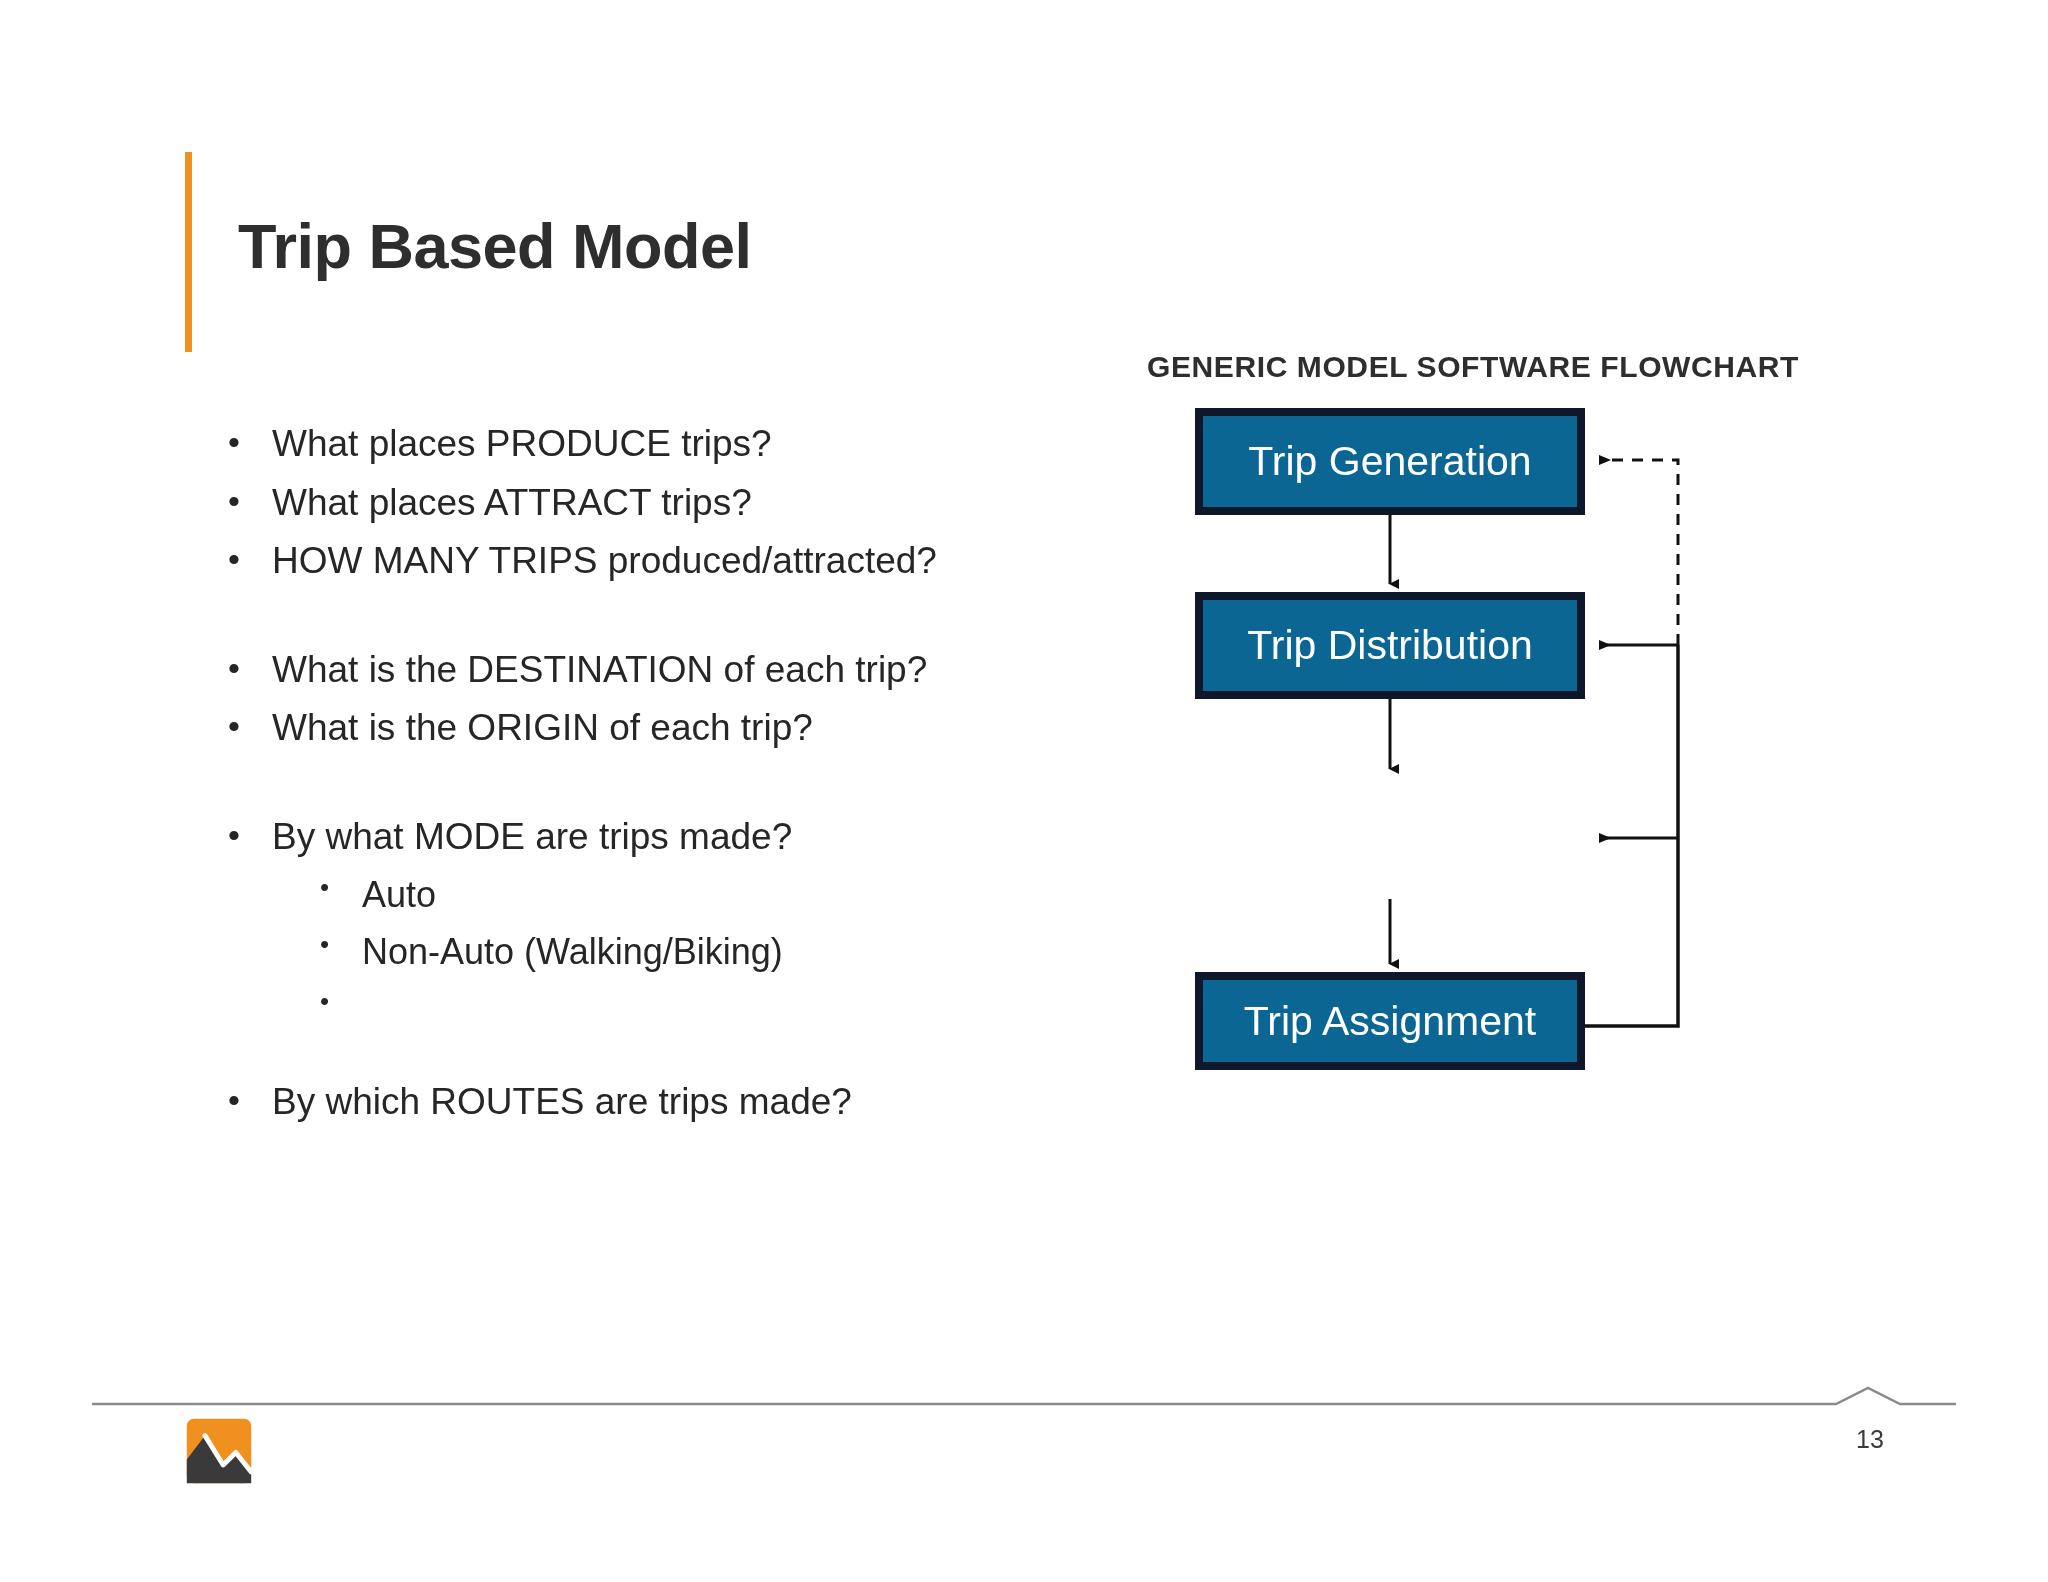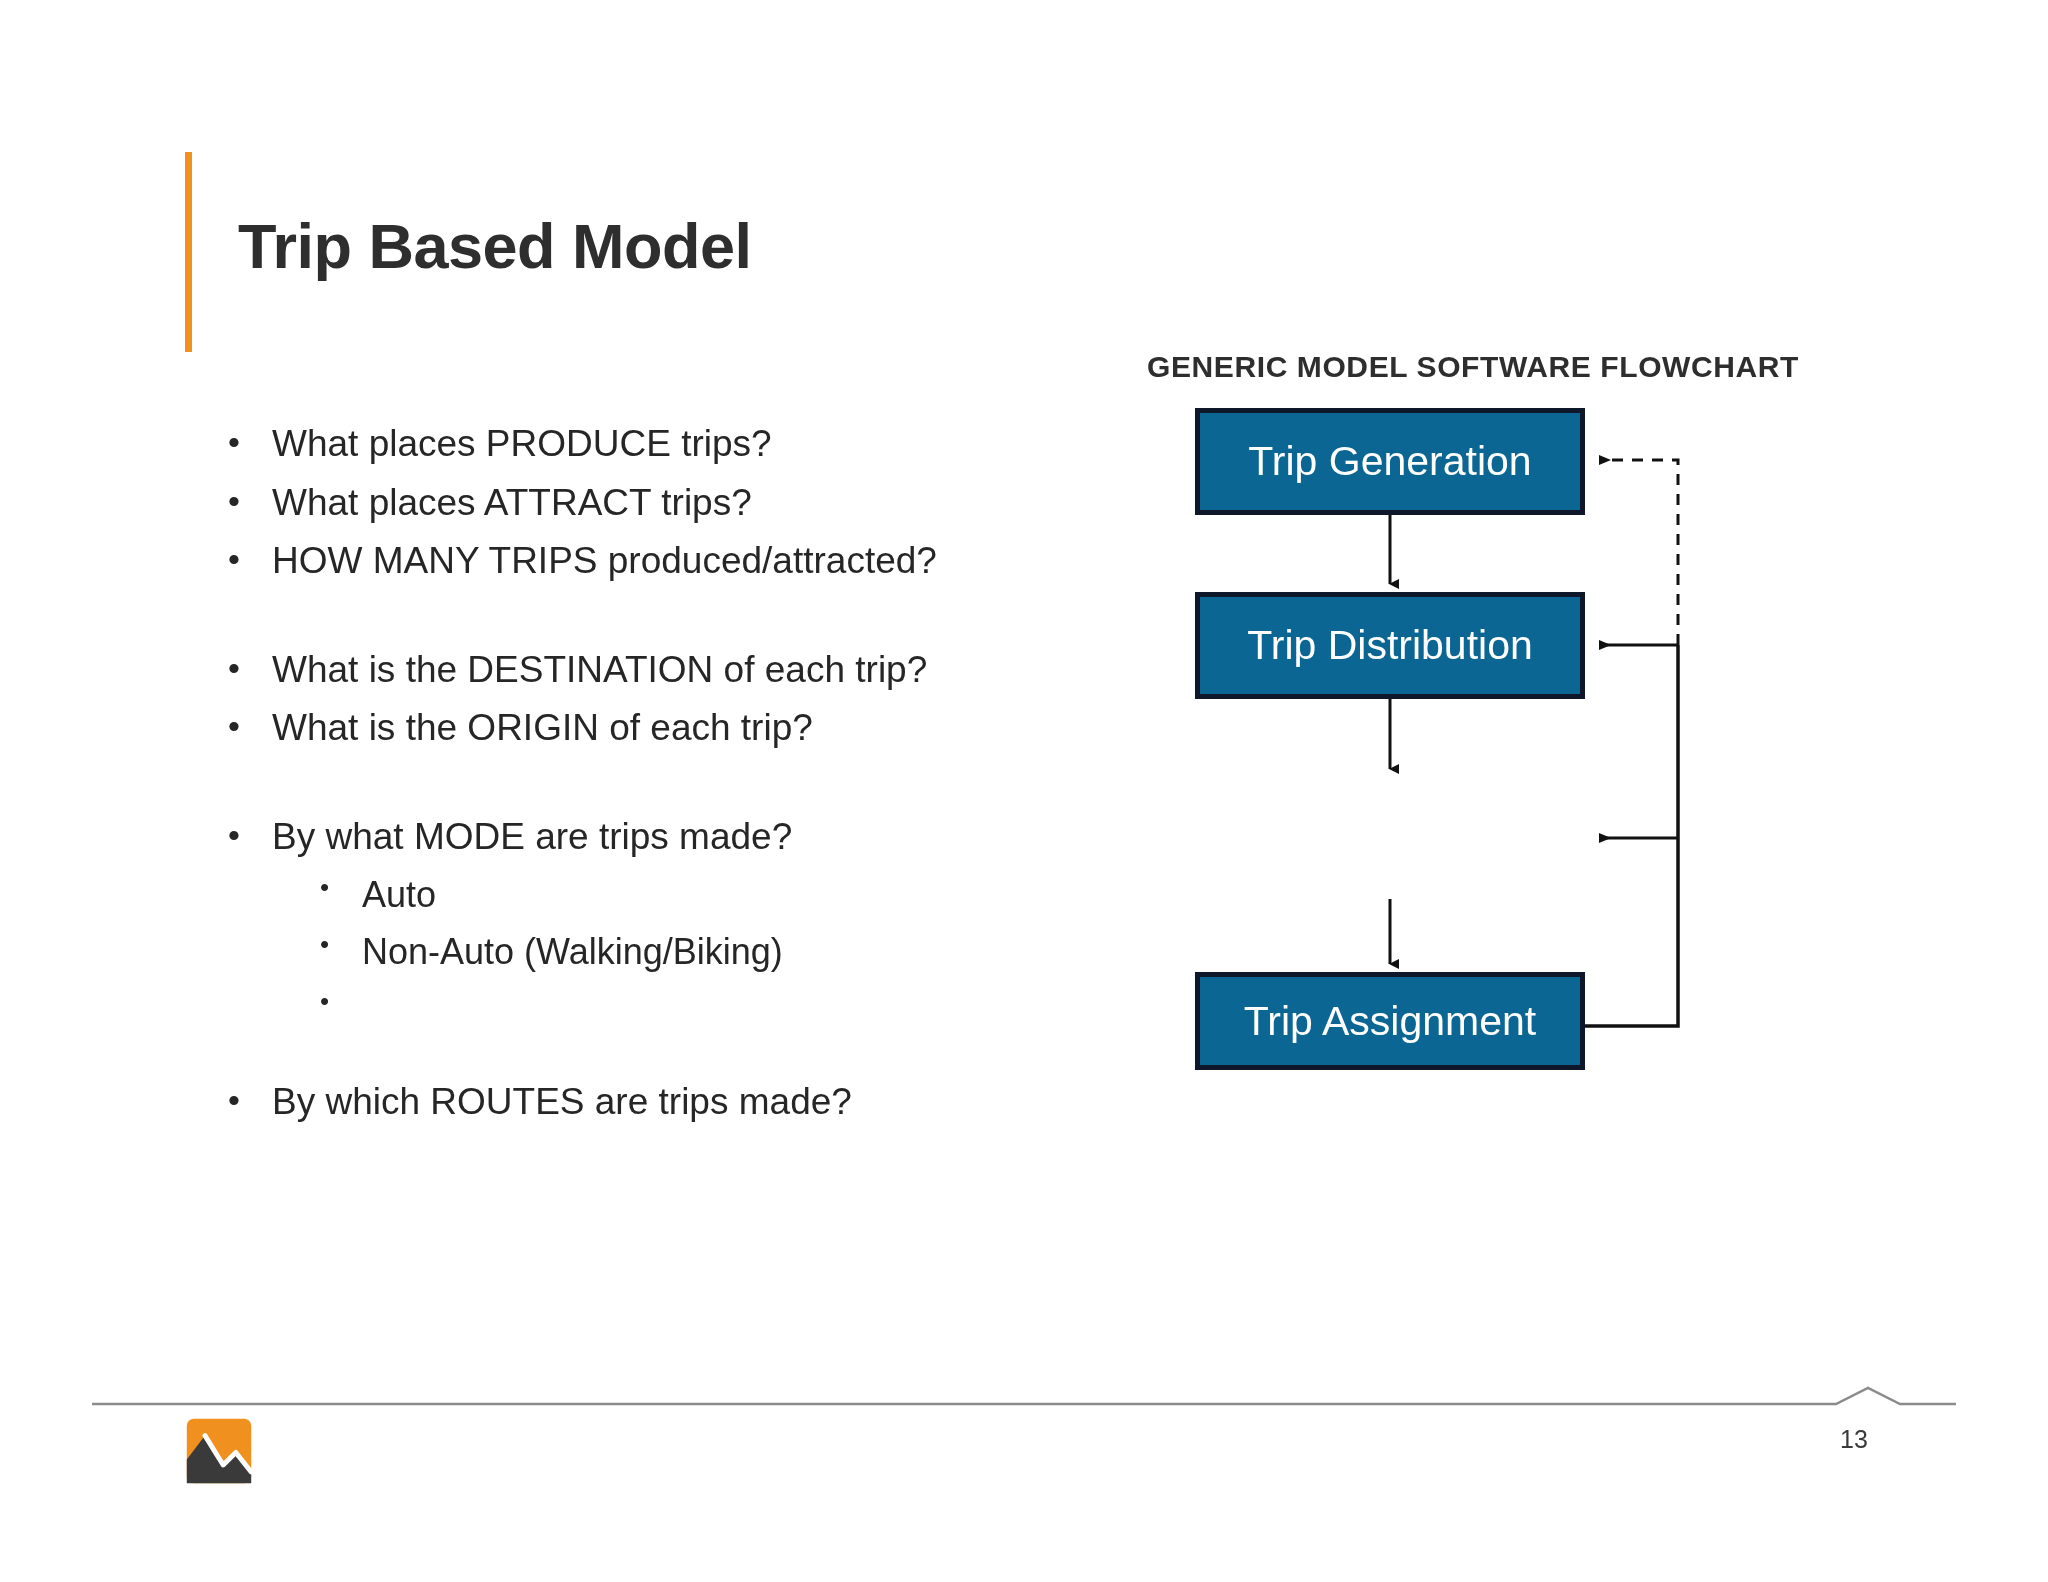--- a/index.html
+++ b/index.html
@@ -94,21 +94,21 @@
     font-weight: bold;
     letter-spacing: 0.6px;
     color: #2e2e2e;
     white-space: nowrap;
   }
   .flow-box {
     position: absolute;
     left: 177px;
     width: 390px;
     background: #0b6694;
-    border: 5px solid #0f172a;
+    border: 8px solid #0f172a;
     box-sizing: border-box;
     display: flex;
     flex-direction: column;
     align-items: center;
     justify-content: center;
     color: #ffffff;
   }
   .flow-box .box-title {
     font-size: 41px;
     line-height: 1.08;
@@ -146,20 +146,21 @@
     left: 184px;
     top: 1416px;
     width: 70px;
     height: 70px;
   }
   #page-number {
     position: absolute;
     left: 1840px;
     top: 1425px;
     width: 60px;
+    text-align: center;
     font-size: 25px;
     color: #3a3a3a;
   }
 </style>
 </head>
 <body>
 
 <div id="title-accent-bar"></div>
 <div id="page-title">Trip Based Model</div>
 

